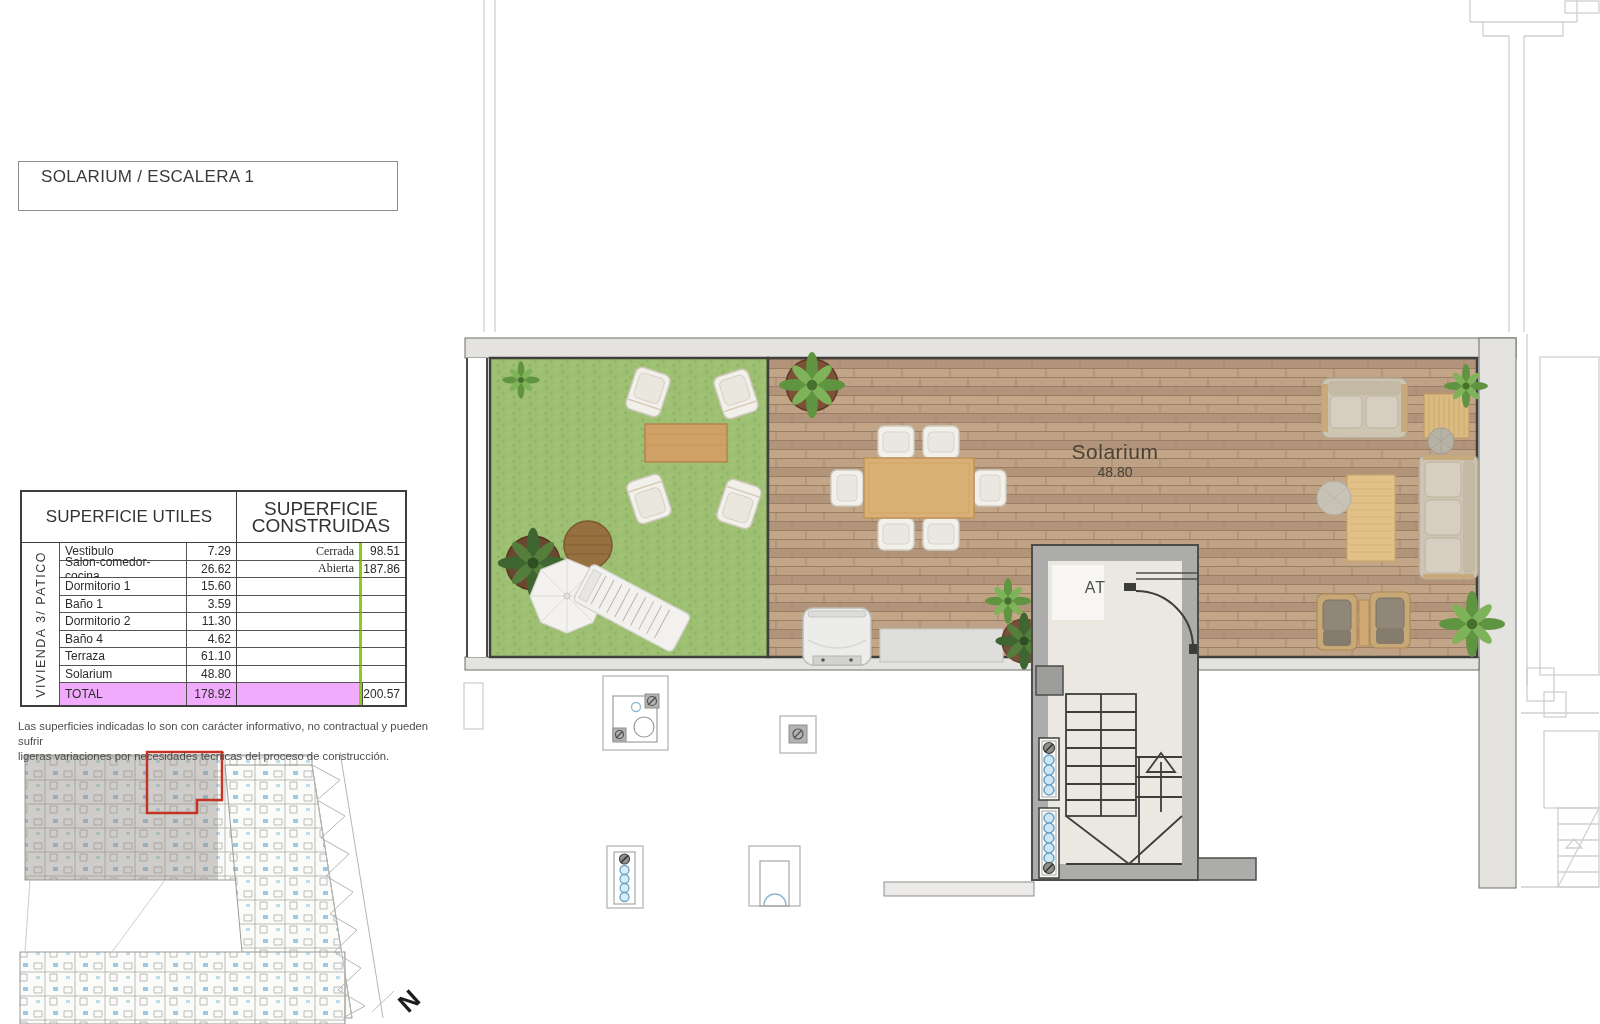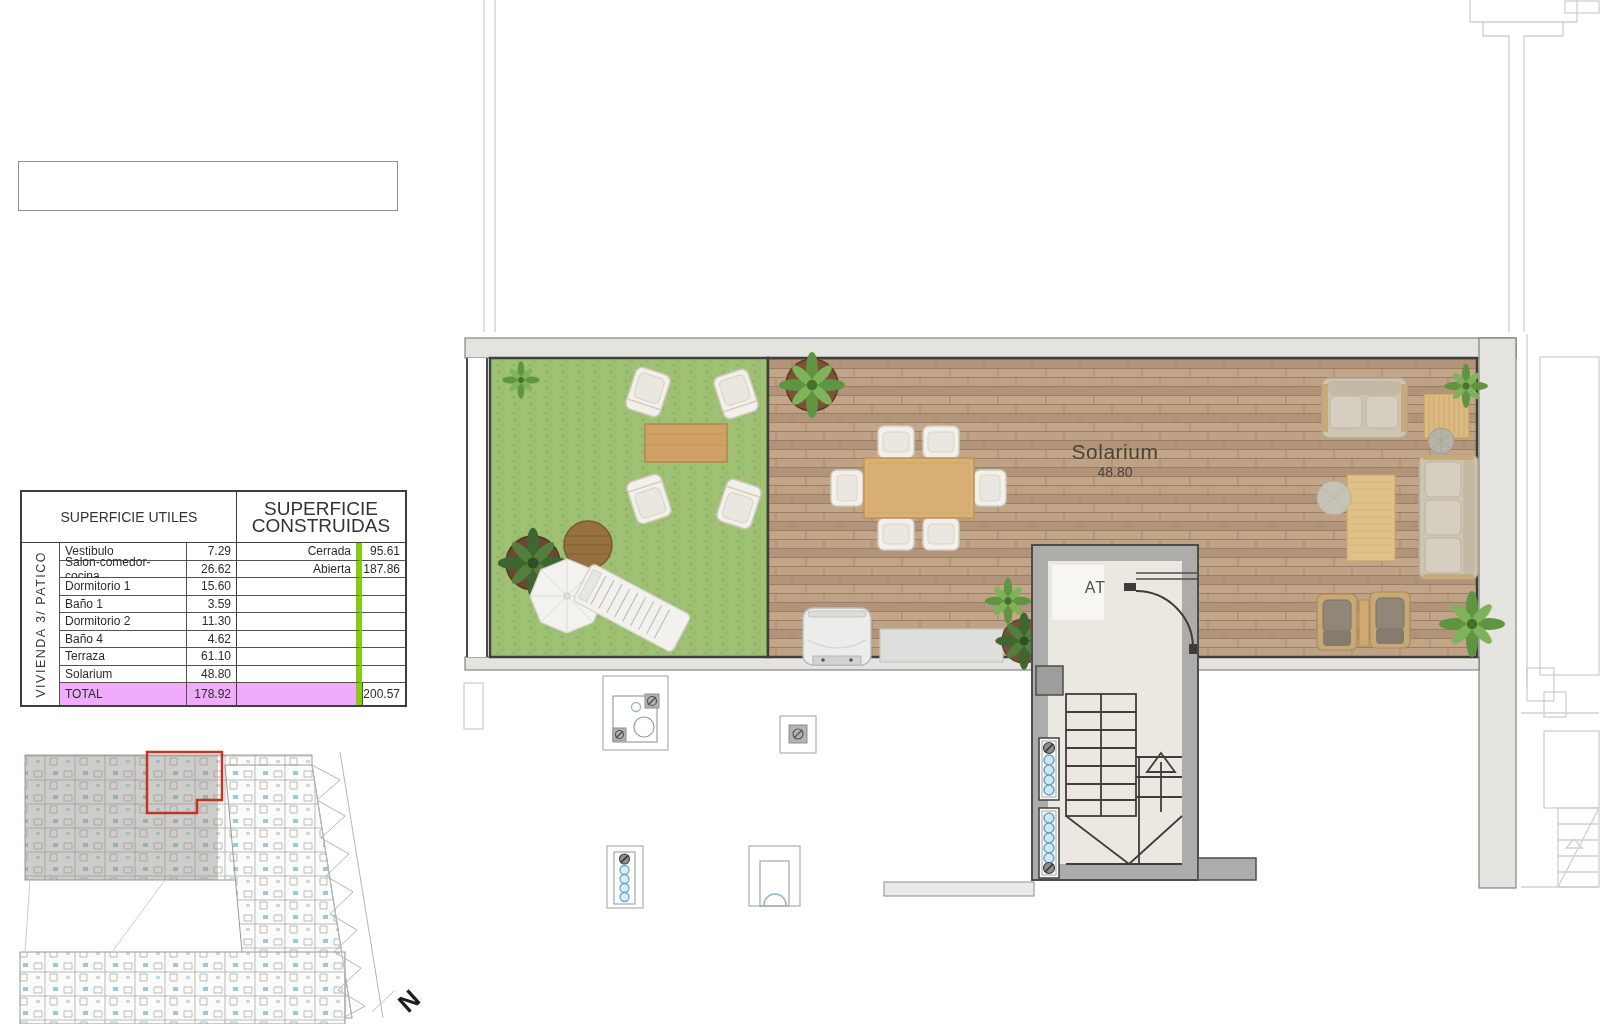--- a/index.html
+++ b/index.html
@@ -10,32 +10,32 @@
   
   .title-box{position:absolute;left:18px;top:161px;width:380px;height:50px;
              border:1.5px solid #8f8f8d;background:#fff;box-sizing:border-box;
              padding:5px 0 0 22px;font-size:17px;line-height:20px;color:#3a3a38;letter-spacing:.3px;}
 
   
   .areas-table{position:absolute;left:20px;top:490px;width:383px;display:grid;
                grid-template-columns:38px 127px 50px 125px 43px;
                border:2px solid #3e3e3c;background:#fff;box-sizing:content-box;}
   .th{display:flex;align-items:center;justify-content:center;height:50px;
-      font-size:14px;color:#333;border-bottom:1.5px solid #3e3e3c;}
+      font-size:17px;color:#333;border-bottom:1.5px solid #3e3e3c;}
   .th-left{grid-column:1/4;grid-row:1;border-right:1.5px solid #3e3e3c;}
   .th-right{grid-column:4/6;grid-row:1;flex-direction:column;font-size:19px;line-height:17px;}
   .side-cell{grid-column:1;grid-row:2/11;border-right:1px solid #55534f;
              display:flex;align-items:center;justify-content:center;}
   .side-cell span{writing-mode:vertical-rl;transform:rotate(180deg);
                   font-size:12.5px;letter-spacing:1.5px;color:#3a3a38;white-space:nowrap;}
   .cell{font-size:12px;height:17.5px;display:flex;align-items:center;
         padding:0 5px;box-sizing:border-box;border-bottom:1px solid #55534f;background:#fff;}
   .c-name{border-right:1px solid #55534f;}
   .c-val{justify-content:flex-end;border-right:1.5px solid #3e3e3c;}
-  .c-blabel{justify-content:flex-end;border-right:6px solid #84cc16;}
+  .c-blabel{justify-content:flex-end;border-right:3px solid #84cc16;font-family:Liberation Serif, serif;}
   .c-bval{justify-content:flex-end;}
   .t-gray{background:#f0abfc;height:22px;border-bottom:none;}
   .t-white{background:#fff;height:22px;border-bottom:none;border-left:1px solid #55534f;}
 
   
   .disclaimer{position:absolute;left:18px;top:719px;width:420px;font-size:11.3px;
               line-height:15px;color:#4d4d4b;}
 
   
   .solarium-label{position:absolute;left:1035px;top:440px;width:160px;text-align:center;
@@ -357,36 +357,37 @@
       <path d="M312 765 L340 780 L317 800 L345 816 L321 838 L349 854 L326 876 L353 892
                L330 914 L357 930 L334 952 L361 968 L338 990 L365 1006 L343 1018"></path>
     </g>
     <path d="M30 880 L25 952 M165 880 L112 952" stroke="#cdcdcb" stroke-width="1" fill="none"></path>
     <polygon points="147,752 222,752 222,800 197,800 197,813 147,813" fill="none" stroke="#c43425" stroke-width="2.5"></polygon>
     <path d="M372 1012 L394 991" stroke="#bdbdbb" stroke-width="1" fill="none"></path>
   </g>
 </svg>
 
 <div class="title-box">
+  <div>SOLARIUM / ESCALERA 1</div>
 </div>
 
 <div class="areas-table">
   <div class="th th-left">SUPERFICIE UTILES</div>
   <div class="th th-right">
     <div>SUPERFICIE</div>
     <div>CONSTRUIDAS</div>
   </div>
   <div class="side-cell">
     <span>VIVIENDA  3/ PATICO</span>
   </div>
 
   <div class="cell c-name">Vestibulo</div>
   <div class="cell c-val">7.29</div>
   <div class="cell c-blabel">Cerrada</div>
-  <div class="cell c-bval">95.61</div>
+  <div class="cell c-bval">98.51</div>
 
   <div class="cell c-name">Salon-comedor-cocina</div>
   <div class="cell c-val">26.62</div>
   <div class="cell c-blabel">Abierta</div>
   <div class="cell c-bval">187.86</div>
 
   <div class="cell c-name">Dormitorio 1</div>
   <div class="cell c-val">15.60</div>
   <div class="cell c-blabel"></div>
   <div class="cell c-bval"></div>
@@ -415,20 +416,24 @@
   <div class="cell c-val">48.80</div>
   <div class="cell c-blabel"></div>
   <div class="cell c-bval"></div>
 
   <div class="cell c-name t-gray">TOTAL</div>
   <div class="cell c-val t-gray">178.92</div>
   <div class="cell c-blabel t-gray"></div>
   <div class="cell c-bval t-white">200.57</div>
 </div>
 
+<div class="disclaimer">
+  <div>Las superficies indicadas lo son con carácter informativo, no contractual y pueden sufrir</div>
+  <div>ligeras variaciones por necesidades técnicas del proceso de construcción.</div>
+</div>
 
 <div class="solarium-label">
   <div class="nm">Solarium</div>
   <div class="ar">48.80</div>
 </div>
 <div class="at-label">AT</div>
 <div class="north-label">N</div>
 
 </div>
 

